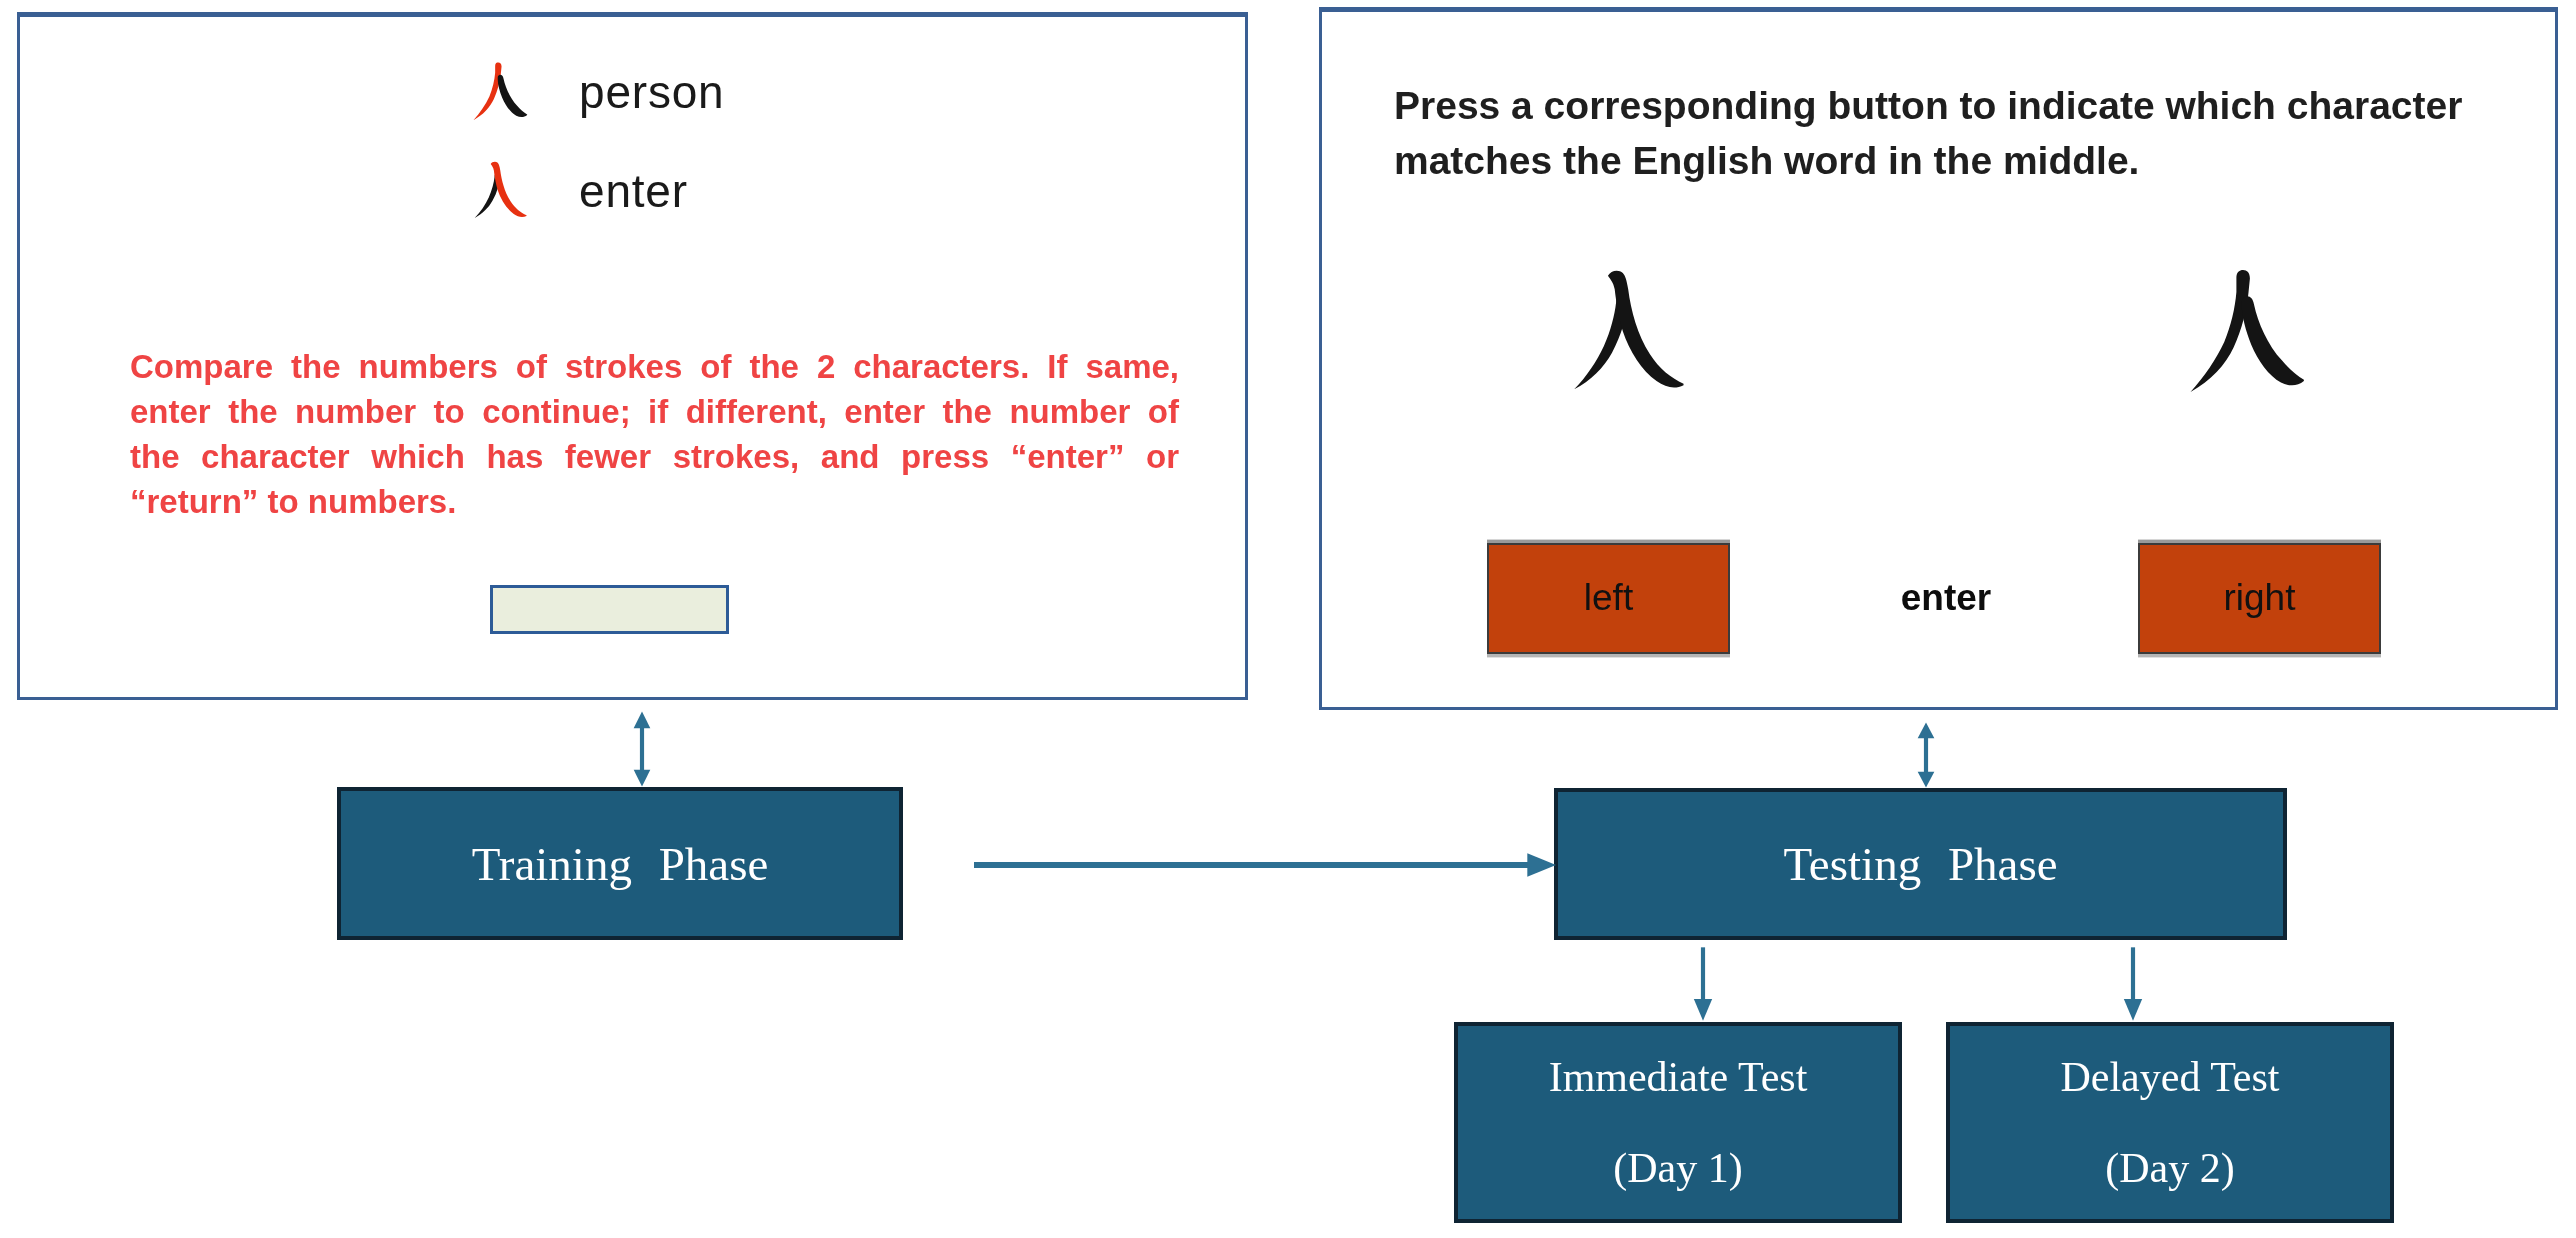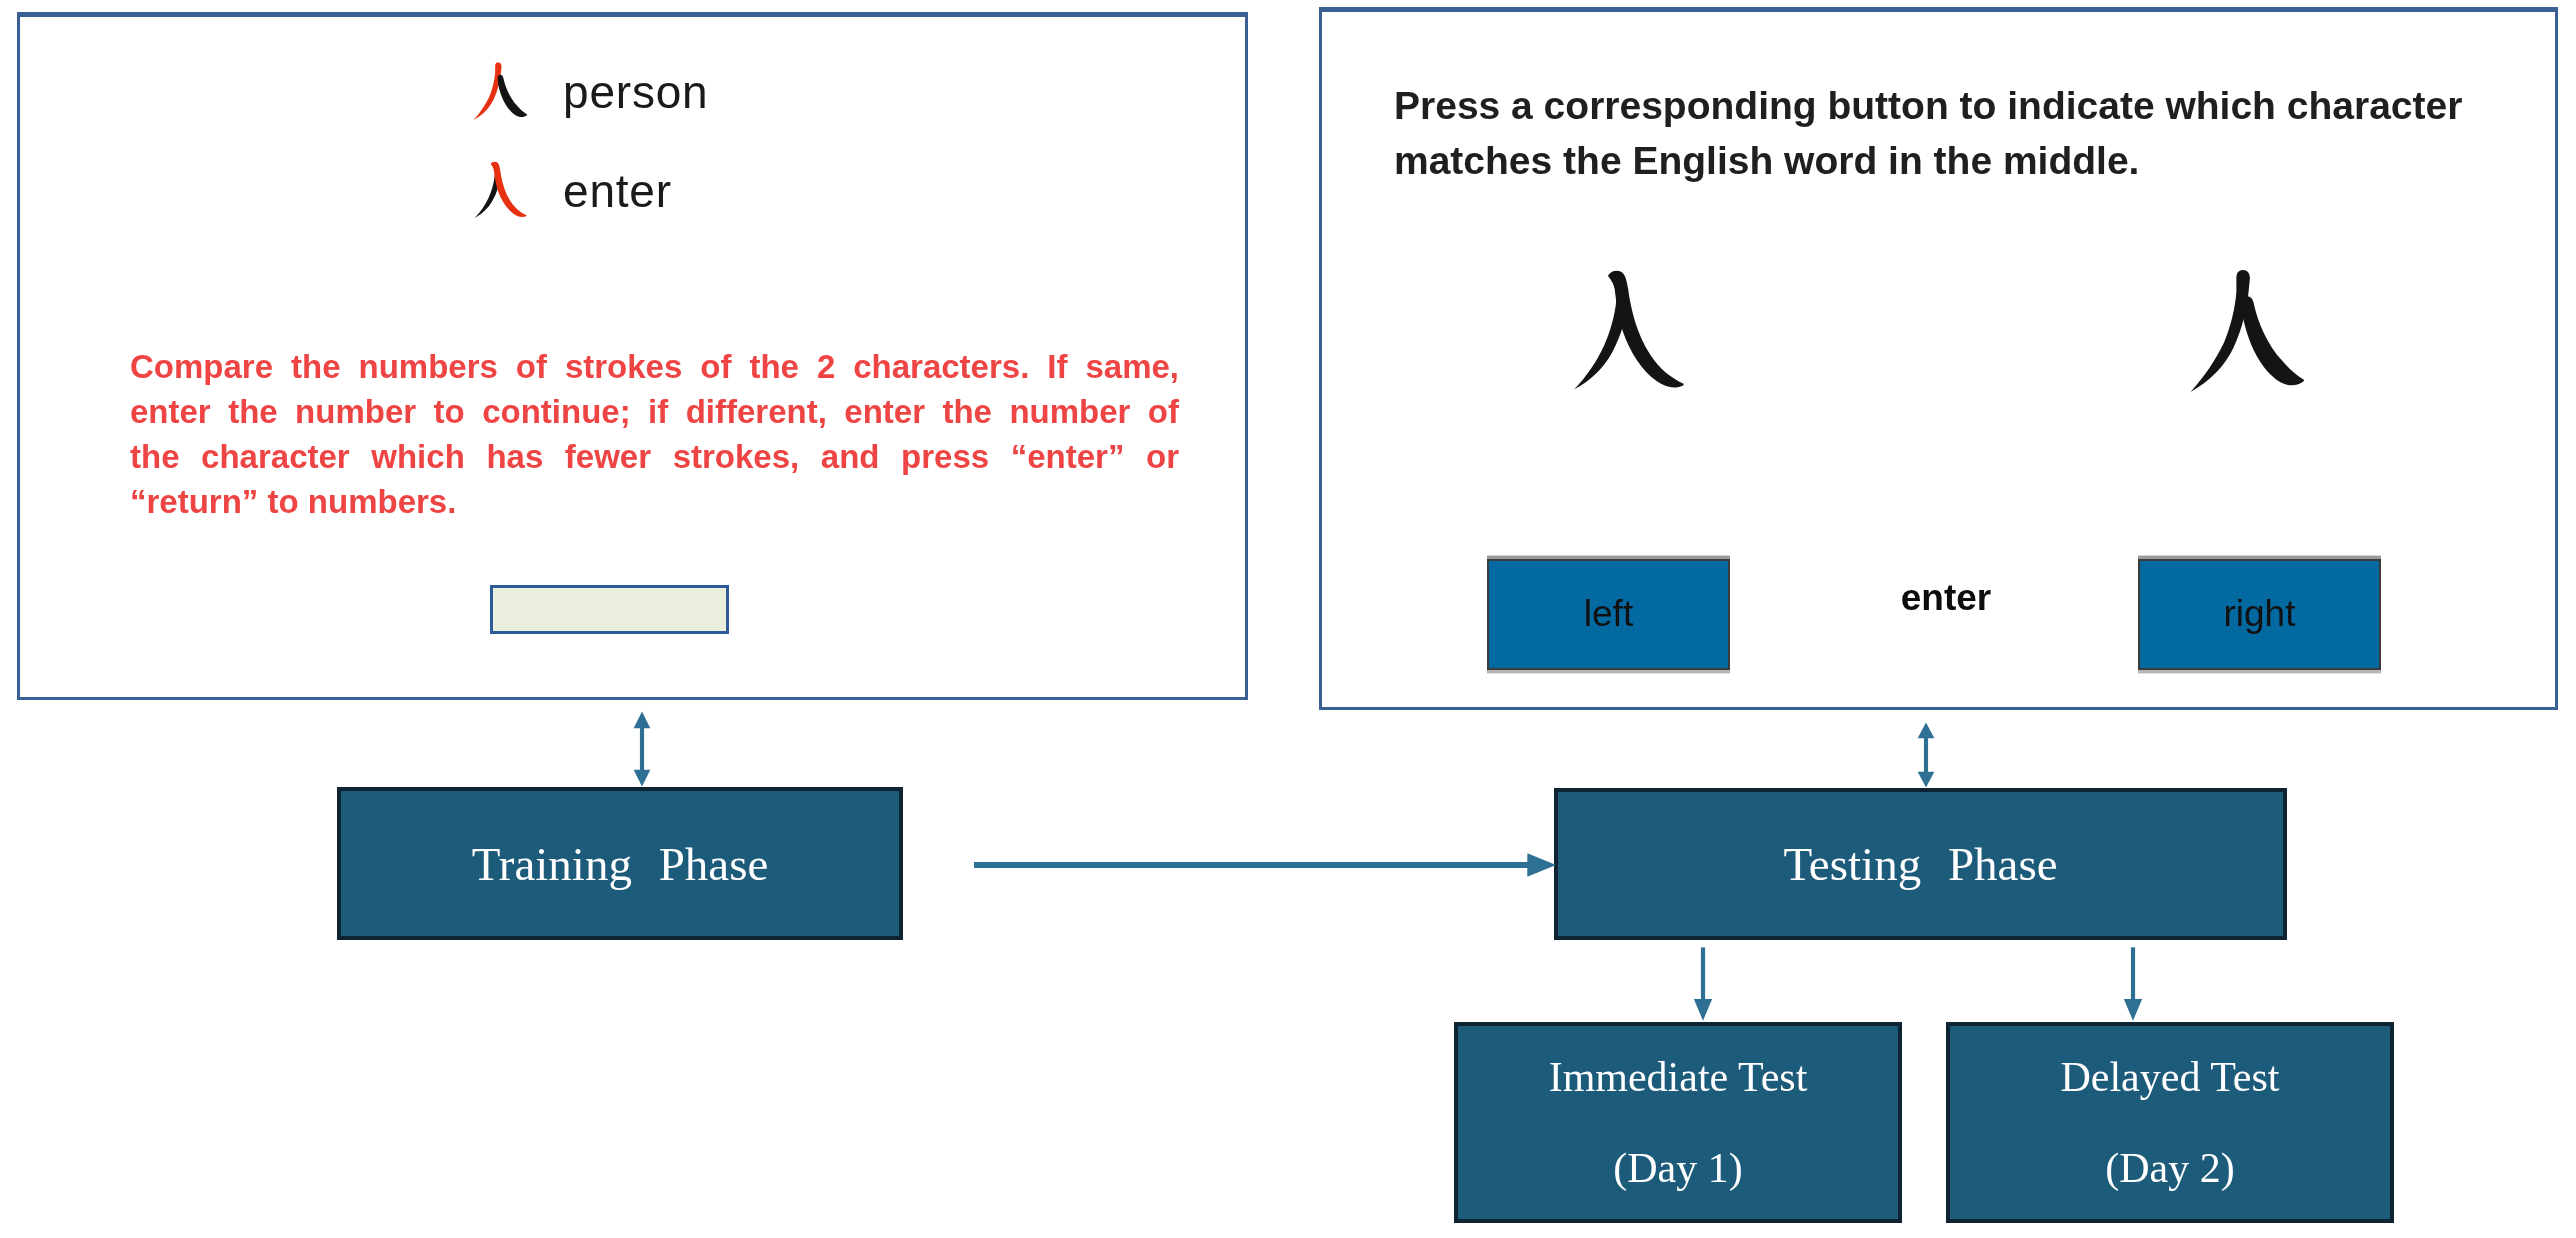--- a/index.html
+++ b/index.html
@@ -6,21 +6,21 @@
   #stage{
     position:relative;width:2576px;height:1238px;background:#ffffff;overflow:hidden;
     font-family:"Liberation Sans",sans-serif;
   }
   
   .panel{position:absolute;background:#ffffff;border:3.4px solid #3a5f93;box-sizing:border-box;}
   #left-panel{left:17px;top:11.8px;width:1231px;height:688px;border-top-width:5px;}
   #right-panel{left:1319px;top:6.7px;width:1239px;height:703px;border-top-width:5px;}
 
   
-  .vocab-row{position:absolute;left:447px;display:flex;align-items:center;gap:32px;}
+  .vocab-row{position:absolute;left:447px;display:flex;align-items:center;gap:48px;}
   #vocab-row-1{top:39px;}
   #vocab-row-2{top:138px;}
   .vocab-char{width:64px;height:72px;}
   .vocab-label{font-size:46px;color:#1a1a1a;letter-spacing:0.8px;}
 
   .instruction-block{
     position:absolute;left:110px;top:327px;width:1049px;
     font-size:33px;line-height:45px;font-weight:600;color:#ef4444;
   }
   .just{text-align:justify;text-align-last:justify;}
@@ -35,23 +35,23 @@
   .r-instruction{
     position:absolute;left:72px;top:66px;width:1121px;
     font-size:39px;line-height:55px;font-weight:600;color:#1f1f1f;
   }
   .big-char{position:absolute;width:135px;height:135px;}
   #big-char-left{left:236px;top:253px;}
   #big-char-right{left:855px;top:253px;}
 
   .choice-button{
     position:absolute;top:531px;width:243px;height:111px;
-    background:#0369a1;border:2.5px solid #3b3b3b;box-sizing:border-box;
+    background:#c2410c;border:2.5px solid #3b3b3b;box-sizing:border-box;
     display:flex;align-items:center;justify-content:center;
-    font-size:37px;color:#111;box-shadow:0 -3.4px 0 #9a9a9a, 0 3.4px 0 #b5b5b5;margin-top:16px;
+    font-size:37px;color:#111;box-shadow:0 -3.4px 0 #9a9a9a, 0 3.4px 0 #b5b5b5;
   }
   #button-left{left:165px;}
   #button-right{left:816px;}
   .enter-label{
     position:absolute;left:506px;top:531px;width:236px;height:111px;
     display:flex;align-items:center;justify-content:center;
     font-size:37px;font-weight:600;color:#0d0d0d;
   }
 
   

